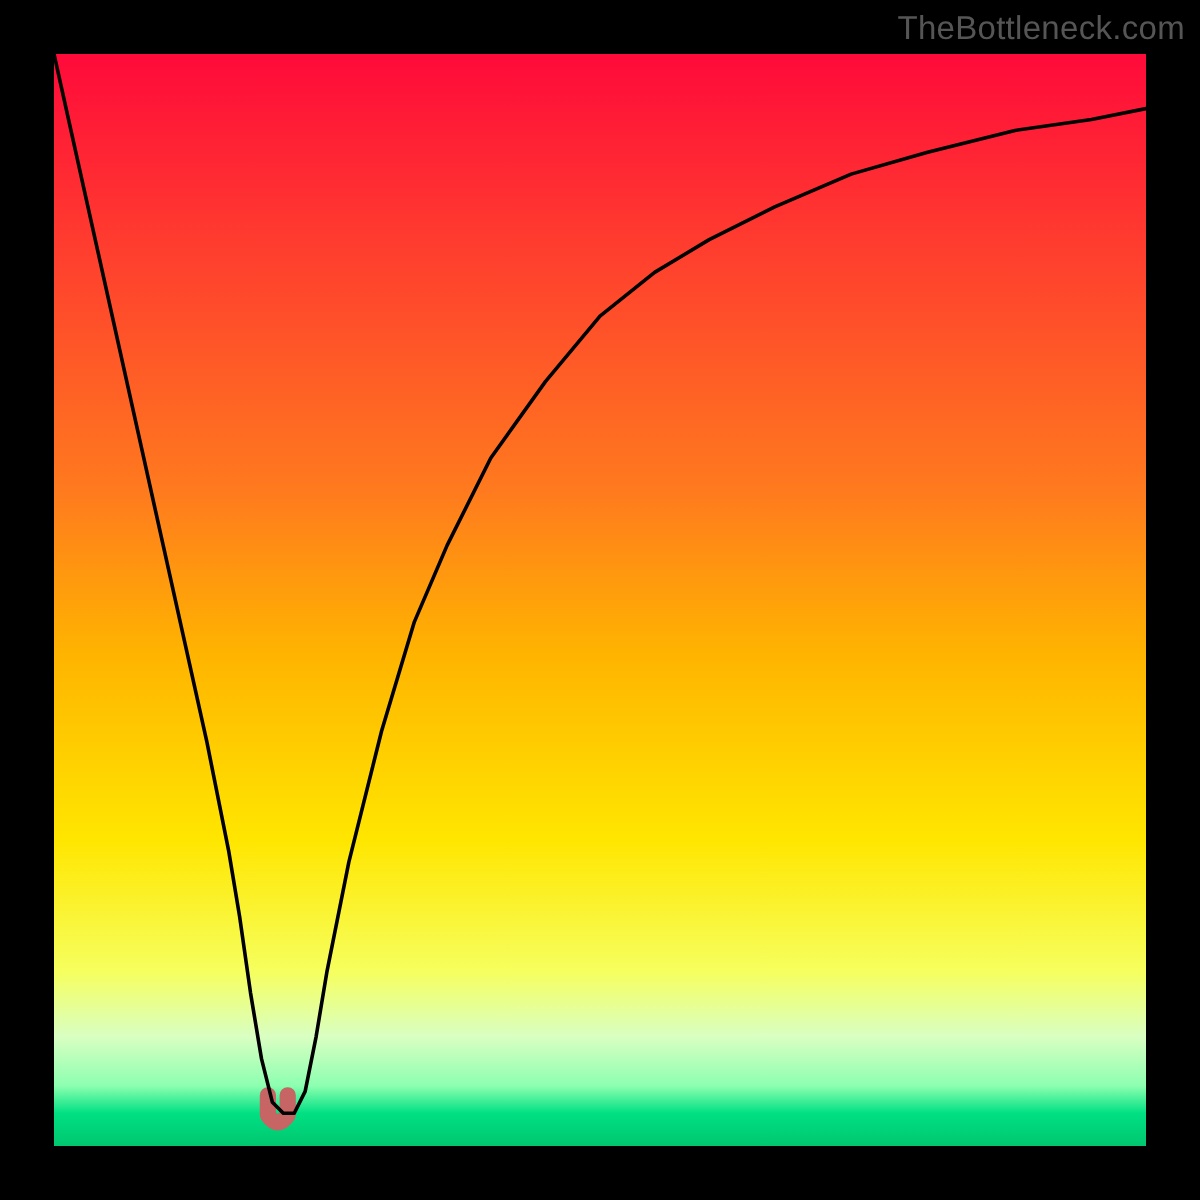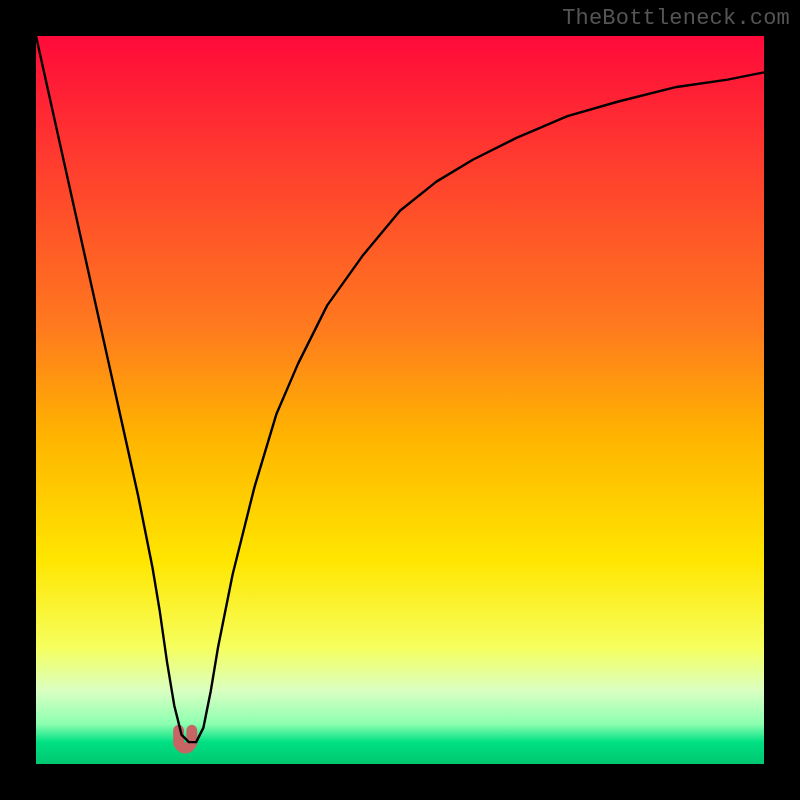--- a/index.html
+++ b/index.html
@@ -26,21 +26,20 @@
     overflow: hidden;
   }
   .watermark {
     position: absolute;
     top: 6px;
     right: 10px;
     color: #555;
     font-size: 22px;
     font-weight: 500;
     letter-spacing: 0.2px;
-    font-family: Liberation Mono, monospace;
   }
 </style>
 </head>
 <body>
 
 <div class="frame">
 
   <div class="watermark">TheBottleneck.com</div>
 
   <div class="plot-area">

